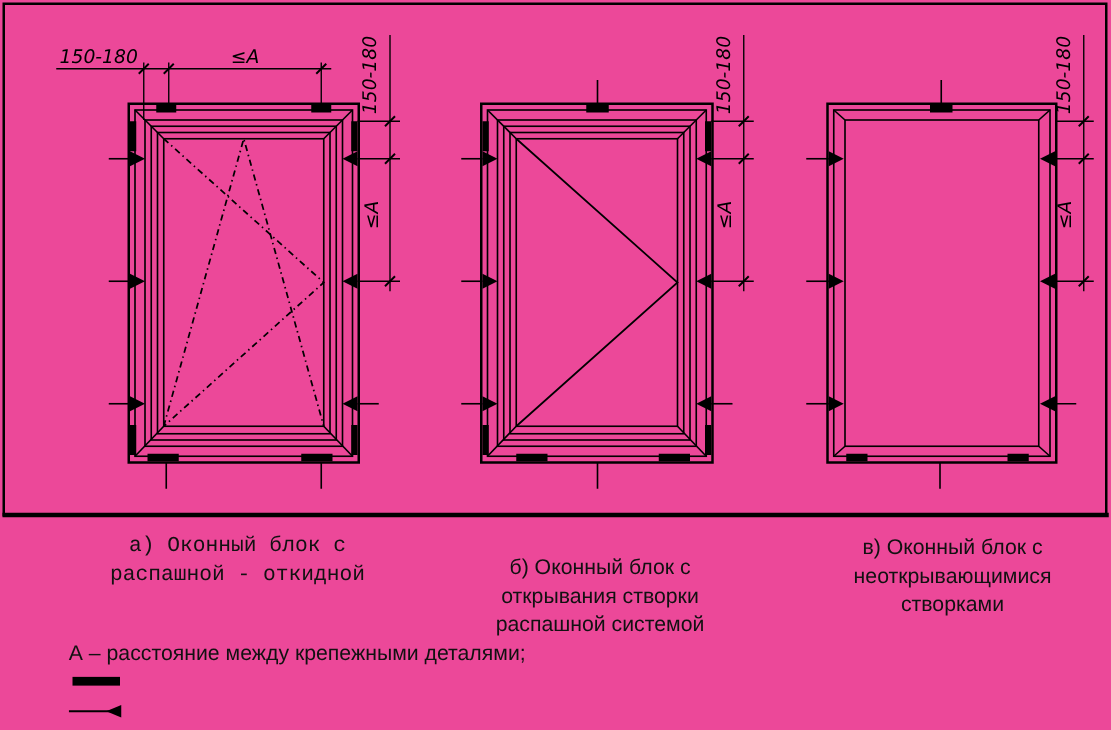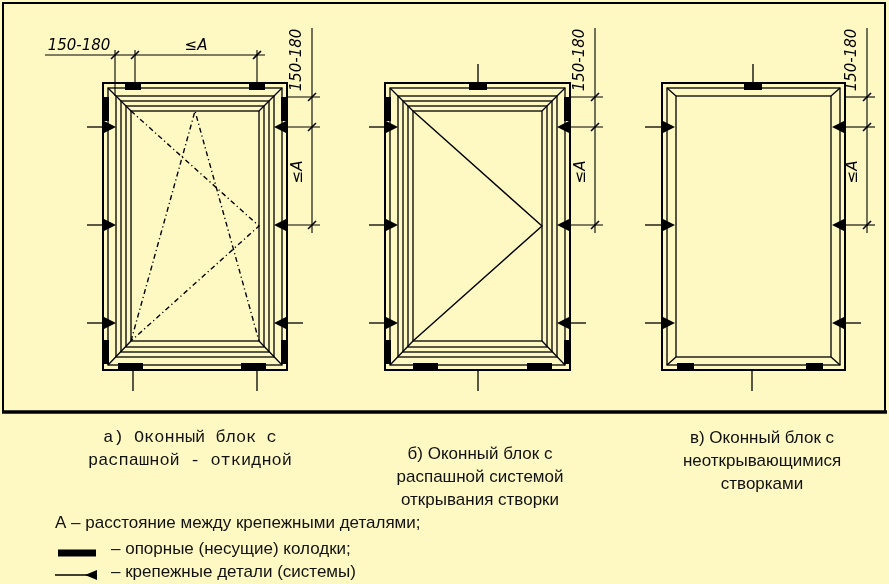--- a/index.html
+++ b/index.html
@@ -1,30 +1,30 @@
 <!DOCTYPE html>
 <html><head>
 <meta charset="utf-8">
 <style>
   html,body{margin:0;padding:0;background:#fff;}
   .canvas{
-    position:relative;width:889px;height:584px;background:#fef9c3;
+    position:relative;width:889px;height:584px;background:#ec4899;
     font-family:"Liberation Sans",sans-serif;color:#000;overflow:hidden;
   }
   .drawing-svg{position:absolute;left:0;top:0;}
   .caption{
     position:absolute;top:426px;width:300px;text-align:center;
     font-size:17px;line-height:23px;color:#111;
   }
   .caption span{display:block;}
   #caption-a{left:40px;font-family:Liberation Mono, monospace;}
   #caption-b{left:330px;margin-top:16px;}
   #caption-c{left:612px;}
   .legend-row{
-    position:absolute;left:55px;display:flex;align-items:flex-end;
+    position:absolute;left:55px;display:flex;align-items:flex-start;
     font-size:17px;color:#111;white-space:nowrap;
   }
   #legend-row-1{top:513px;}
   #legend-row-2{top:539px;}
   #legend-row-3{top:562px;}
   .legend-symbol{width:48px;margin-right:8px;flex:0 0 auto;display:flex;align-items:center;}
   svg text{fill:#000;}
   .dim-text{font-family:"DejaVu Sans",sans-serif;font-style:italic;font-size:15px;}
 </style>
 </head>
@@ -198,43 +198,41 @@
     </g>
   </g>
 </svg>
 
 <div class="caption" id="caption-a">
   <span>а) Оконный блок с</span>
   <span>распашной - откидной</span>
 </div>
 <div class="caption" id="caption-b">
   <span>б) Оконный блок с</span>
+  <span>открывания створки</span>
   <span>распашной системой</span>
-  <span>открывания створки</span>
 </div>
 <div class="caption" id="caption-c">
   <span>в) Оконный блок с</span>
   <span>неоткрывающимися</span>
   <span>створками</span>
 </div>
 
 <div class="legend-row" id="legend-row-1">
   <span>А – расстояние между крепежными деталями;</span>
 </div>
 <div class="legend-row" id="legend-row-2">
   <span class="legend-symbol">
     <svg width="48" height="12" viewBox="0 0 48 12">
           <rect x="3" y="2.5" width="38" height="7" fill="#000"></rect>
         </svg>
   </span>
-  <span>– опорные (несущие) колодки;</span>
 </div>
 <div class="legend-row" id="legend-row-3">
   <span class="legend-symbol">
     <svg width="48" height="14" viewBox="0 0 48 14">
       <line x1="0" y1="7" x2="38" y2="7" stroke="#000" stroke-width="1.6"></line>
       <polygon points="42,2 42,12 30,7" fill="#000"></polygon>
     </svg>
   </span>
-  <span>– крепежные детали (системы)</span>
 </div>
 
 </div>
 
 </body></html>

